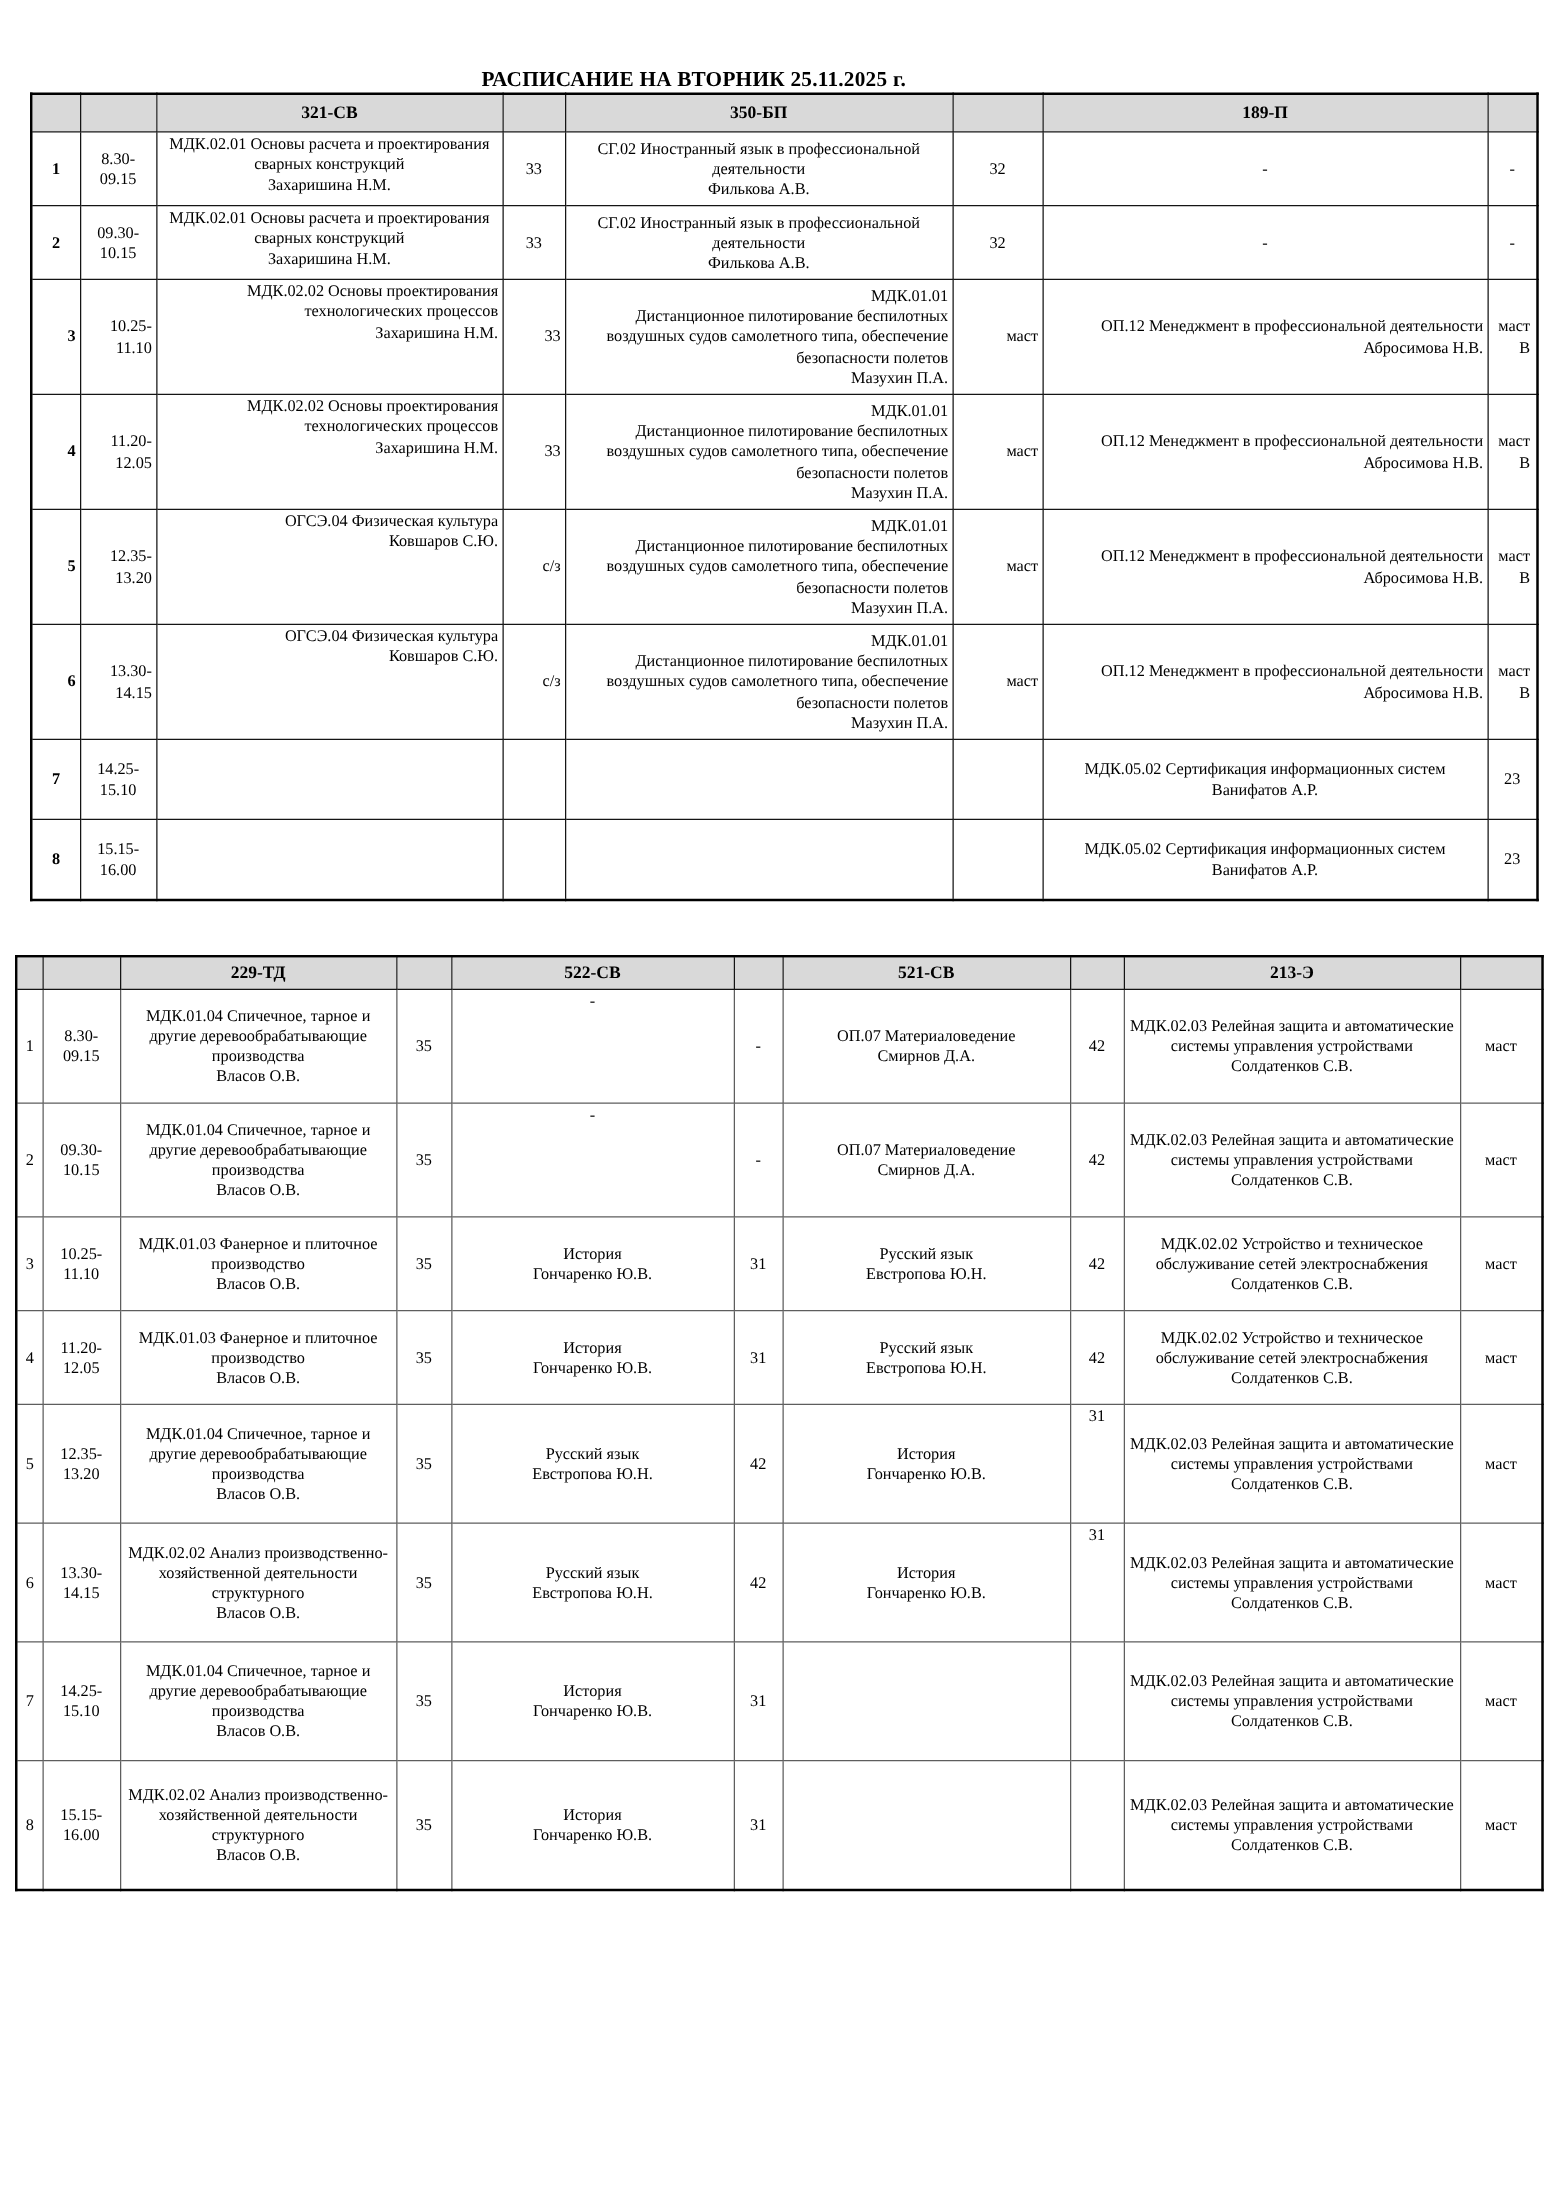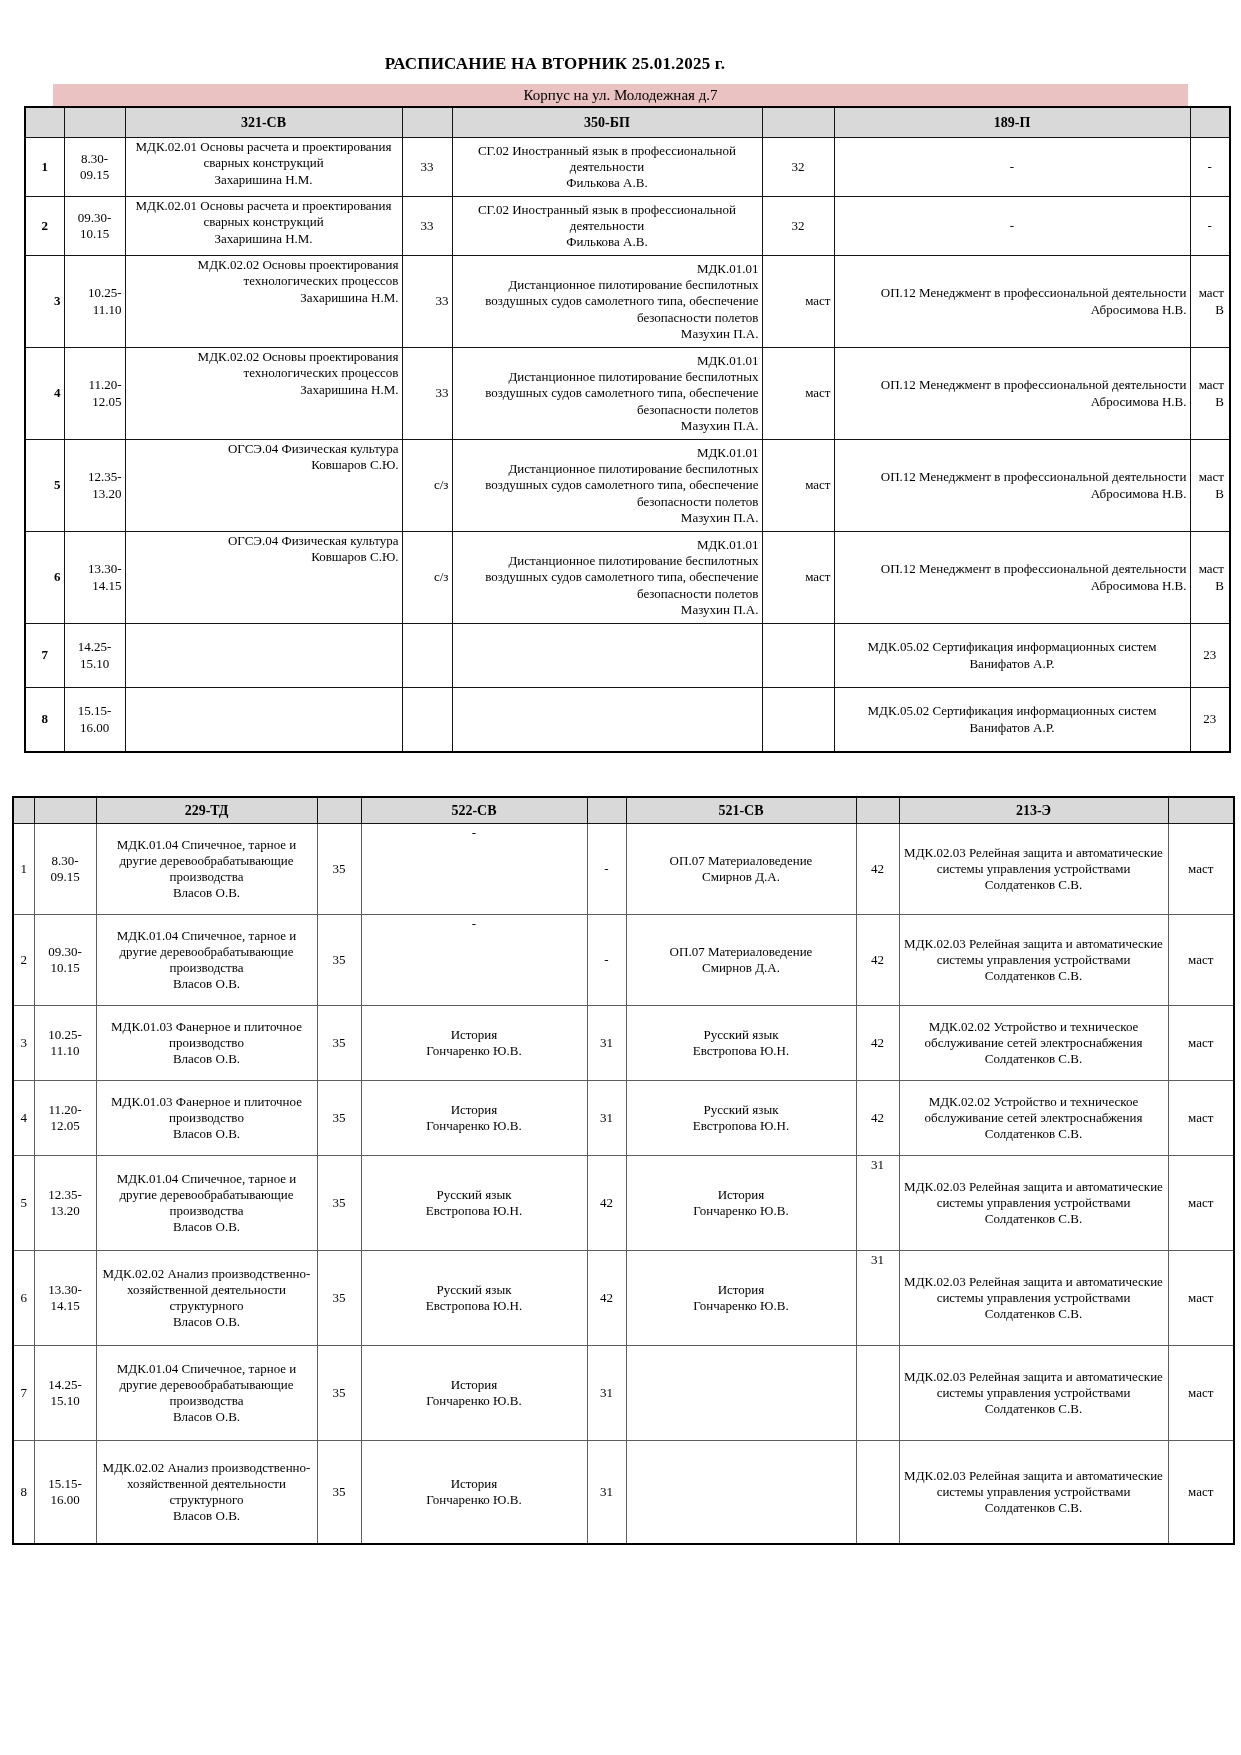--- a/index.html
+++ b/index.html
@@ -62,22 +62,21 @@
   .t2 tr.h90 td{height:88px;}
   .t2 tr.h75 td{height:72px;}
   .t2 tr.h95 td{height:92px;}
   .t2 tr.h103 td{height:100px;}
 </style>
 </head>
 <body>
 
 <div class="page">
 
-  <div class="title">РАСПИСАНИЕ НА ВТОРНИК 25.01.2025 г.</div>
-  <div class="banner">Корпус на ул. Молодежная д.7</div>
+  <div class="title">РАСПИСАНИЕ НА ВТОРНИК 25.11.2025 г.</div>
 
   <table class="t1">
     <colgroup>
       <col style="width:39px">
         <col style="width:61px">
       <col style="width:277px">
         <col style="width:50px">
       <col style="width:310px">
         <col style="width:72px">
       <col style="width:356px">

